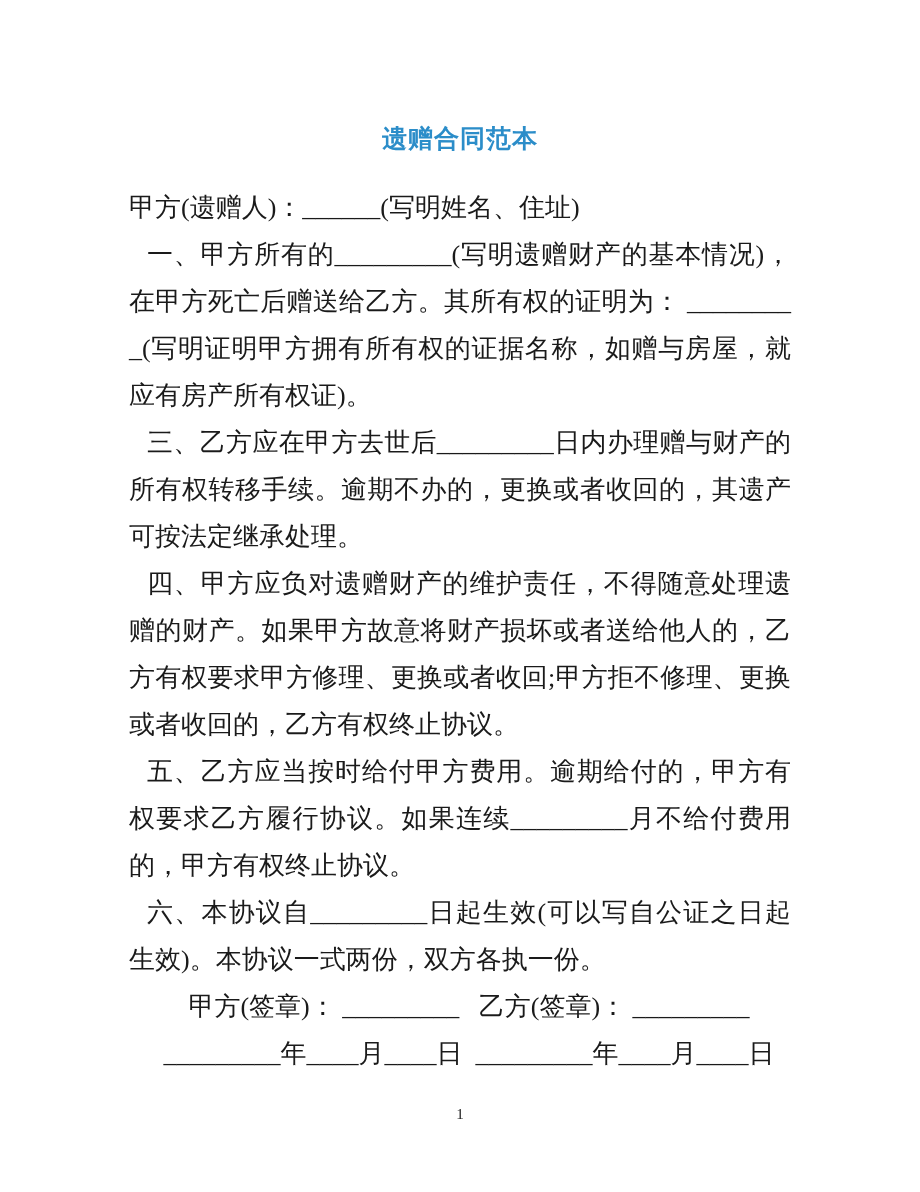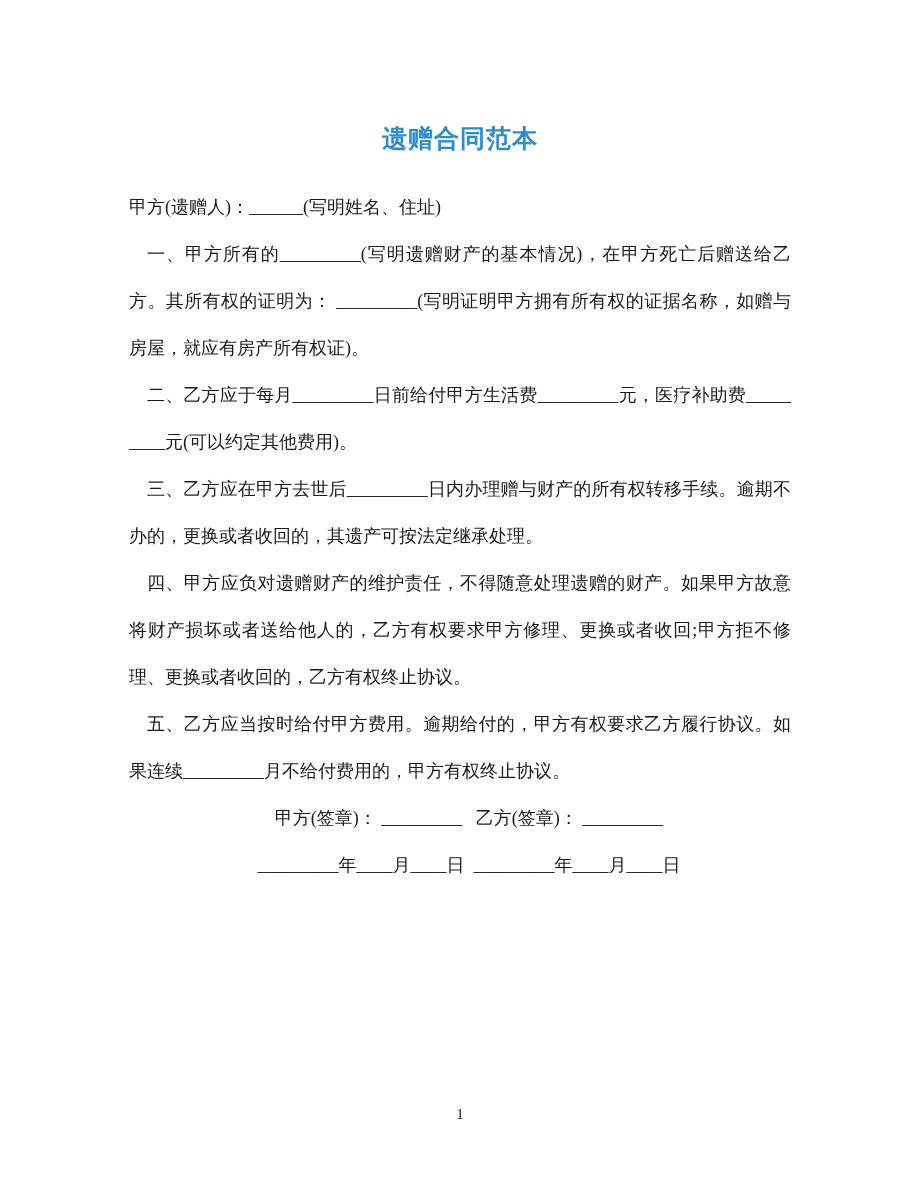--- a/index.html
+++ b/index.html
@@ -31,21 +31,21 @@
     font-weight: bold;
     letter-spacing: 1px;
     color: #2b8dc9;
   }
 
   .content {
     position: absolute;
     top: 184px;
     left: 129px;
     width: 662px;
-    font-size: 18px;
+    font-size: 26px;
     line-height: 47px;
     color: #1a1a1a;
     text-align: justify;
   }
 
   .content p {
     margin: 0;
     text-indent: 18px;
     word-break: break-all;
   }
@@ -78,28 +78,28 @@
   <div class="doc-title" style="color: rgb(43, 141, 201);">遗赠合同范本</div>
 
   <div class="content" style="color: rgb(26, 26, 26);">
 
     <p class="no-indent">甲方(遗赠人)：______(写明姓名、住址)</p>
 
 
 
     <p>一、甲方所有的_________(写明遗赠财产的基本情况)，在甲方死亡后赠送给乙方。其所有权的证明为： _________(写明证明甲方拥有所有权的证据名称，如赠与房屋，就应有房产所有权证)。</p>
 
-    <p>二、乙方应于每月_________日前给付甲方生活费_________元，医疗补助费_________元(可以约定其他费用)。</p>
 
     <p>三、乙方应在甲方去世后_________日内办理赠与财产的所有权转移手续。逾期不办的，更换或者收回的，其遗产可按法定继承处理。</p>
 
     <p>四、甲方应负对遗赠财产的维护责任，不得随意处理遗赠的财产。如果甲方故意将财产损坏或者送给他人的，乙方有权要求甲方修理、更换或者收回;甲方拒不修理、更换或者收回的，乙方有权终止协议。</p>
 
     <p>五、乙方应当按时给付甲方费用。逾期给付的，甲方有权要求乙方履行协议。如果连续_________月不给付费用的，甲方有权终止协议。</p>
 
+    <p>六、本协议自_________日起生效(可以写自公证之日起生效)。本协议一式两份，双方各执一份。</p>
 
     <p class="nowrap-line">甲方(签章)： _________   乙方(签章)： _________</p>
 
     <p class="nowrap-line">_________年____月____日  _________年____月____日</p>
 
   </div>
 
   <div class="page-number">1</div>
 
 </div>

